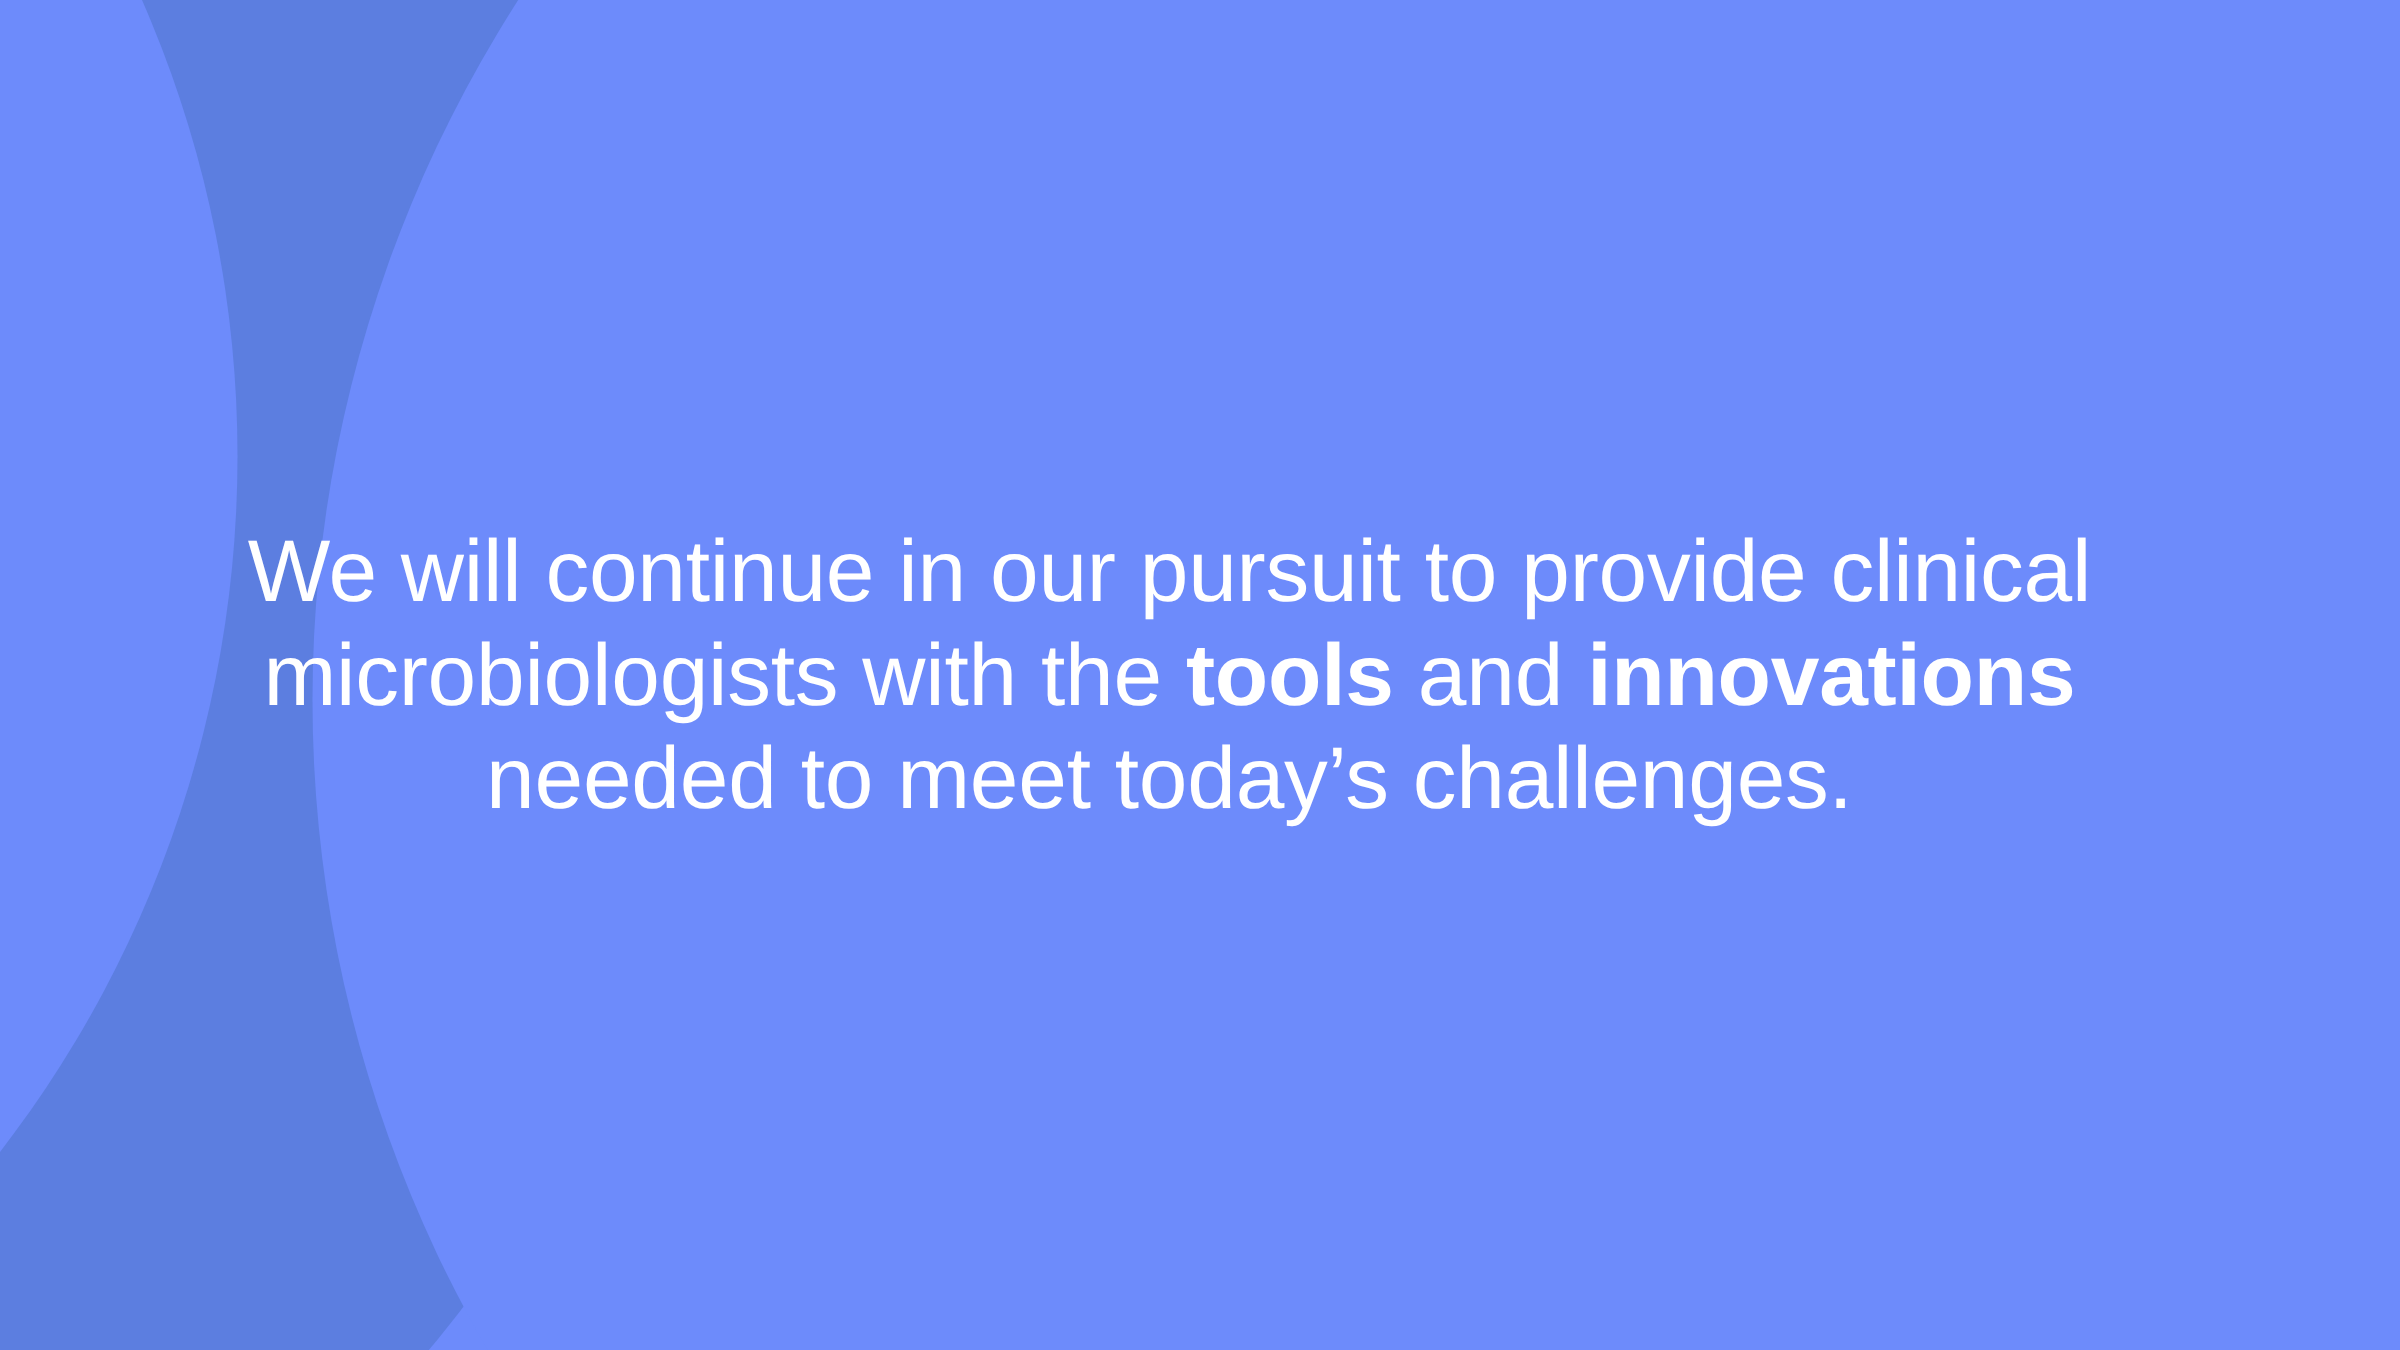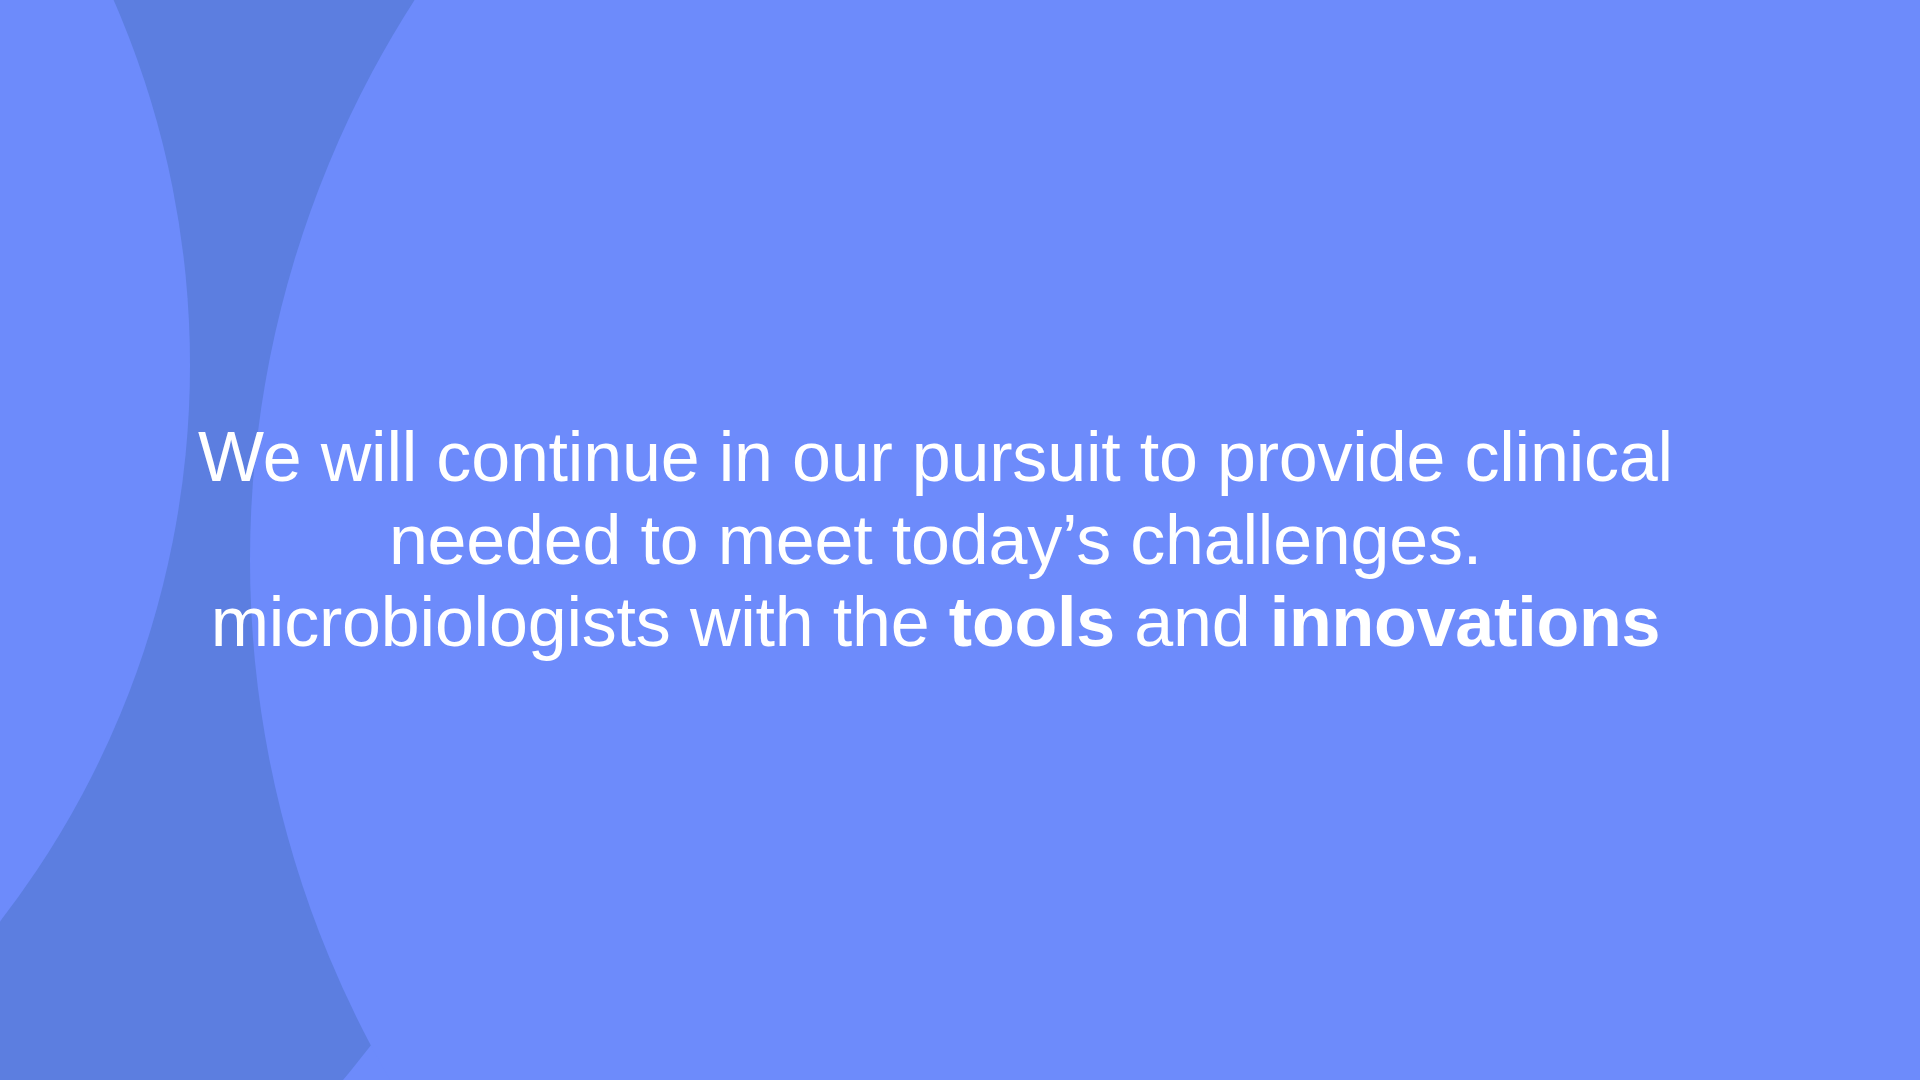--- a/index.html
+++ b/index.html
@@ -86,23 +86,23 @@
   </svg>
 
   <div id="quote-block">
     <blockquote id="quote-text" style="color: rgb(255, 255, 255);">
 
       <span class="quote-line">
         <span>We will continue in our pursuit to provide clinical</span>
       </span>
 
       <span class="quote-line">
-        <span>needed to meet today’s challenges.</span>
+        <span>microbiologists with the </span><span class="emph">tools</span><span> and </span><span class="emph">innovations</span>
       </span>
 
       <span class="quote-line">
-        <span>microbiologists with the </span><span class="emph">tools</span><span> and </span><span class="emph">innovations</span>
+        <span>needed to meet today’s challenges.</span>
       </span>
 
     </blockquote>
   </div>
 
 </div>
 
 </body></html>

